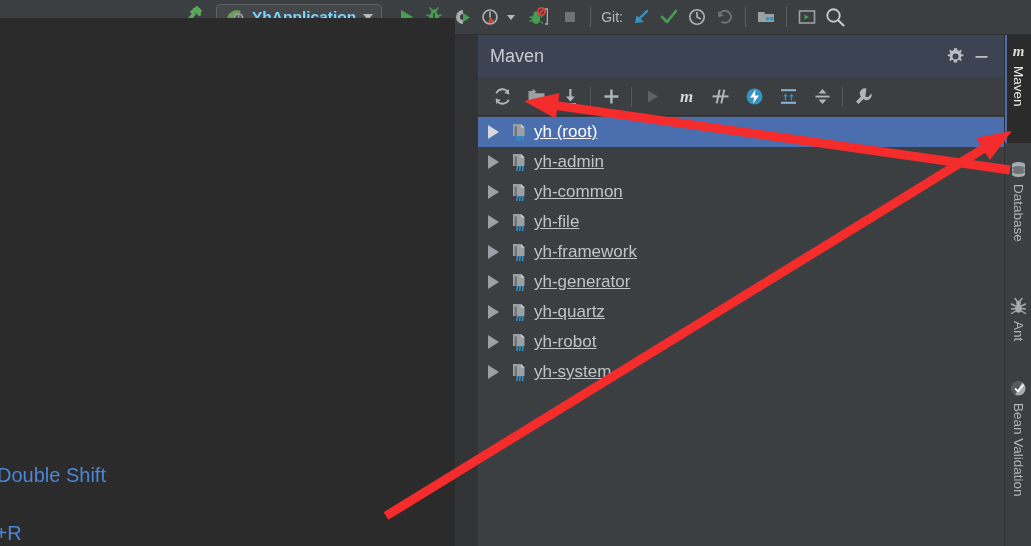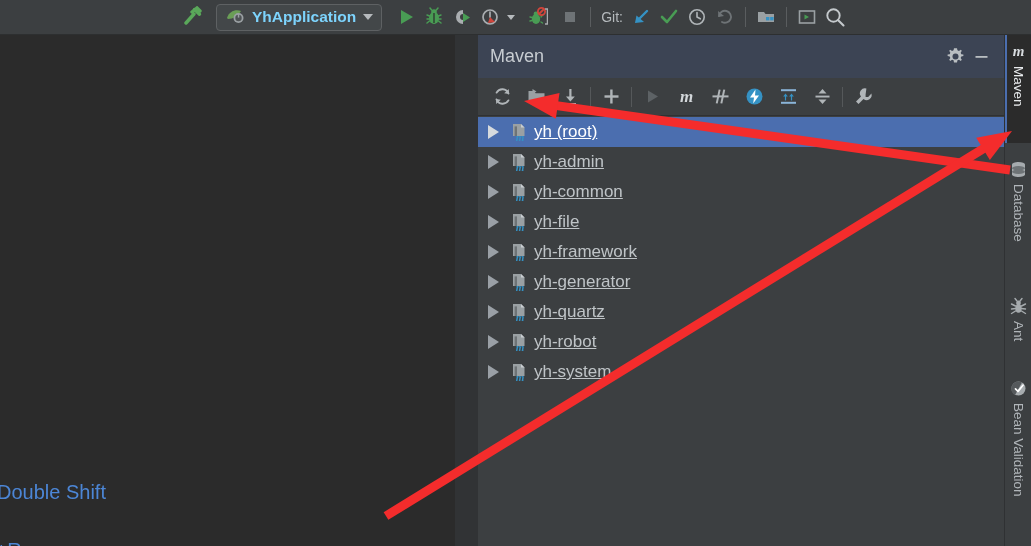--- a/index.html
+++ b/index.html
@@ -34,21 +34,21 @@
     width: 0; height: 0; border-left: 5px solid transparent;
     border-right: 5px solid transparent; border-top: 6px solid #b6babd;
   }
   .caret-sm {
     width: 0; height: 0; border-left: 4px solid transparent;
     border-right: 4px solid transparent; border-top: 5px solid #b6babd;
   }
 
   
   .editor {
-    position: absolute; left: 0; top: 35px; width: 455px; height: 511px;
+    position: absolute; left: 0; top: 18px; width: 455px; height: 511px;
     background: #2b2b2b;
   }
   .editor-hint {
     position: absolute; color: #4c86d6; font-size: 20px; white-space: nowrap;
   }
   .hint-1 { left: -3px; top: 446px; }
   .hint-2 { left: -10px; top: 504px; }
 
   
   .gutter {

